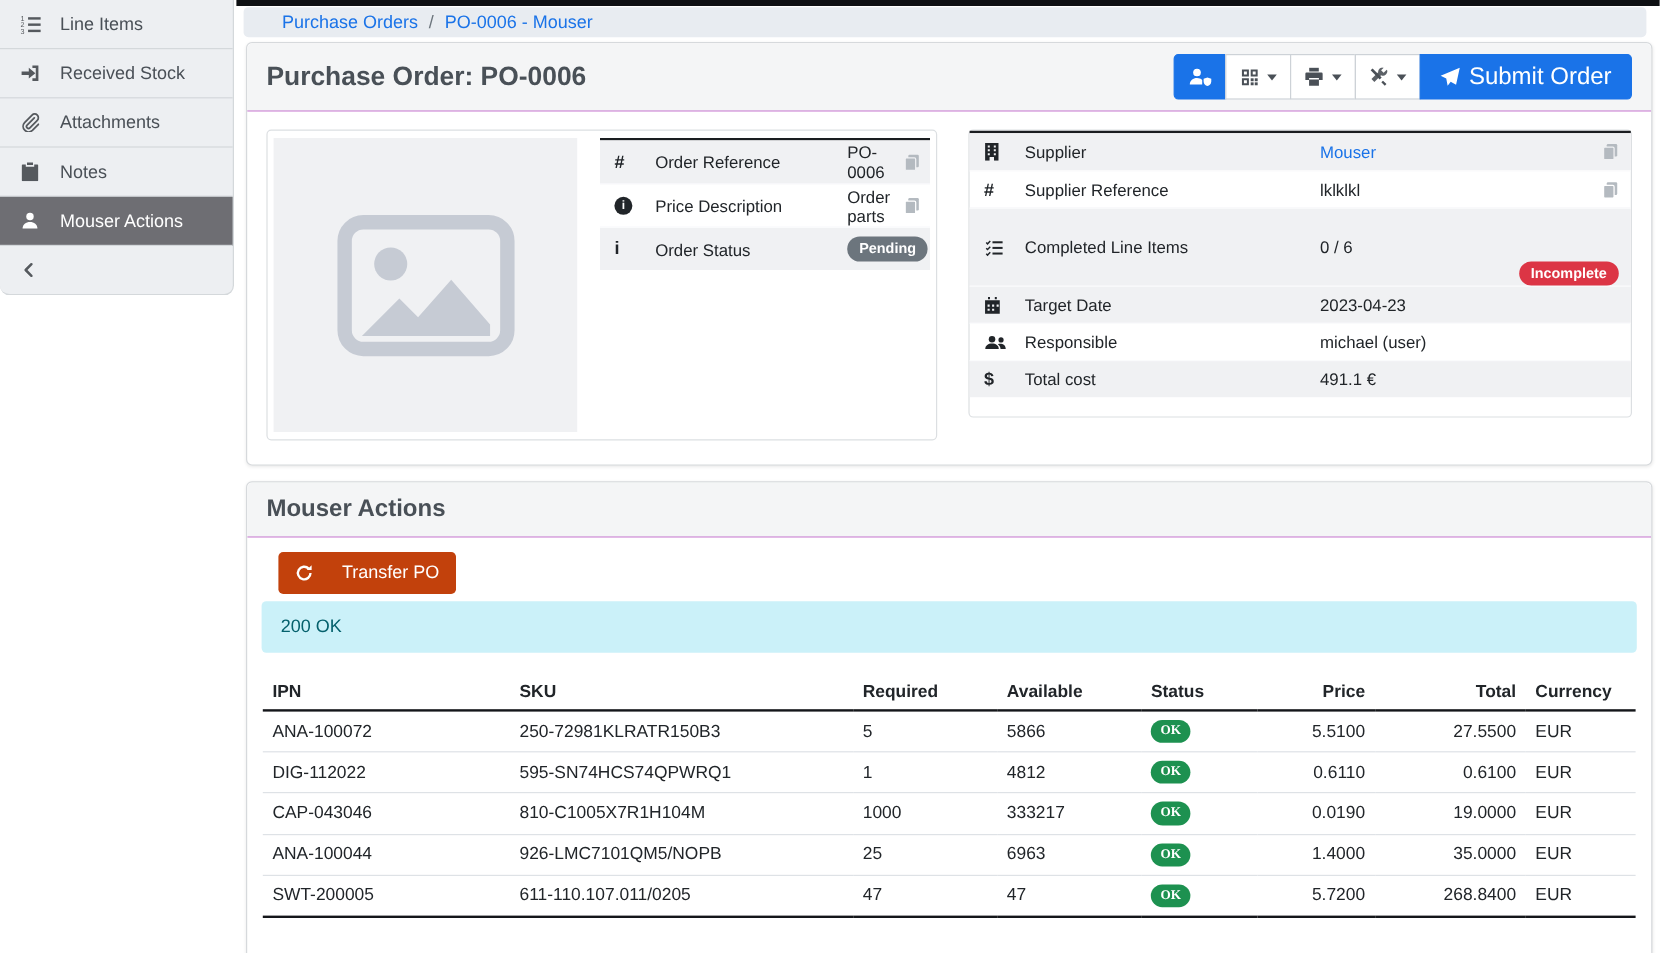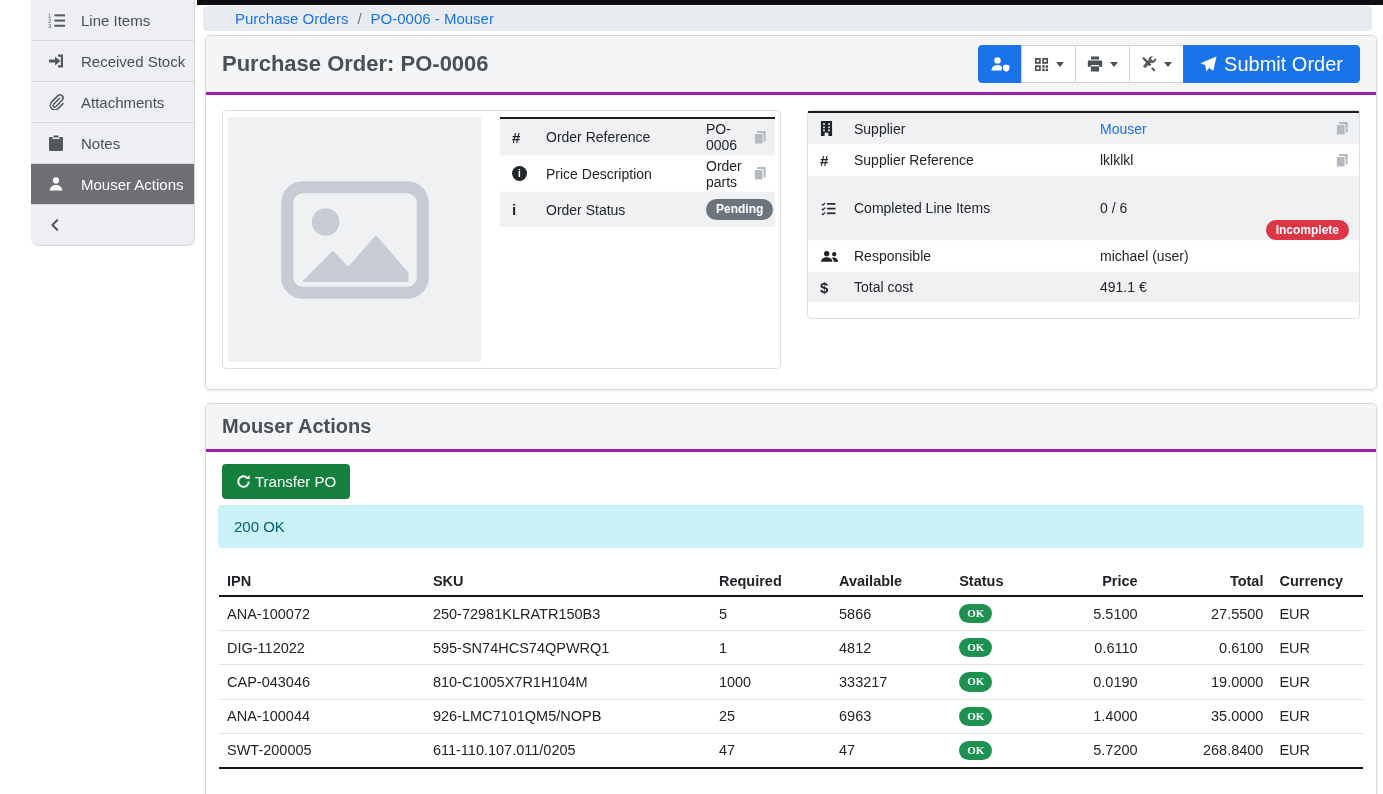--- a/index.html
+++ b/index.html
@@ -2,38 +2,38 @@
 <html><head>
 <meta charset="utf-8">
 <style>
   * { box-sizing: border-box; margin: 0; padding: 0; }
   html,body { width:1383px; height:794px; overflow:hidden; }
   body { font-family:"Liberation Sans", sans-serif; background:#ffffff; color:#212529; }
 
   
   .sidebar { position:absolute; left:0; top:0; width:195px; }
   .menu { background:#edeff2; border:1px solid #d4d8db; border-top:none; border-left:none;
-          border-radius:0 0 8px 8px; overflow:hidden;margin-left:31px; }
+          border-radius:0 0 8px 8px; overflow:hidden; }
   .menu-item { height:41px; display:flex; align-items:center; gap:15px; padding-left:15px;
                font-size:15px; color:#4a5057; border-bottom:1px solid #d4d8db; cursor:pointer; }
   .menu-item .micon { width:20px; display:flex; justify-content:center; color:#55595e; }
   .menu-item.active { background:#6e6e73; color:#ffffff; }
   .menu-item.active .micon { color:#ffffff; }
   .menu-collapse { height:40px; display:flex; align-items:center; padding-left:17px; color:#55595e; cursor:pointer; }
 
   
   .content { position:absolute; left:195px; top:0; width:1188px; height:794px; }
   .top-strip { height:5px; background:#0e1013; margin-left:2px; }
   .breadcrumb { margin:1px 11px 0 8px; height:25px; background:#e8ecf1; border-radius:4px;
                 display:flex; align-items:center; padding-left:32px; gap:9px; font-size:15px; color:#6c757d; }
   .breadcrumb a { color:#1a73e8; text-decoration:none; cursor:pointer; }
 
   .panel { margin:4px 6px 0 10px; background:#fff; border:1px solid #d6d9dc; border-radius:5px;
            box-shadow:0 1px 3px rgba(0,0,0,.09); }
-  .panel-header { background:#f4f5f6; border-bottom:3px solid #a21caf; border-radius:5px 5px 0 0;
+  .panel-header { background:#f4f5f6; border-bottom:1px solid #a21caf; border-radius:5px 5px 0 0;
                   padding:9px 16px; display:flex; align-items:center; justify-content:space-between; }
   .panel-title { font-size:22px; font-weight:700; color:#495057; }
 
   
   .toolbar { display:flex; height:38px; }
   .tbtn { display:flex; align-items:center; justify-content:center; gap:7px; border:1px solid #cdd2d7;
           background:#fff; color:#4a5057; cursor:pointer; margin-left:-1px; font-size:20px; }
   .tbtn.blue { background:#1a73e8; border-color:#1a73e8; color:#fff; }
   .tbtn.first { border-radius:4px 0 0 4px; width:44px; margin-left:0; }
   .tbtn.mid { width:55px; }
@@ -71,22 +71,22 @@
 
   .copy-icon { color:#b4bac0; cursor:pointer; display:flex; }
   .info-circle { width:15px; height:15px; border-radius:50%; background:#212529; color:#fff; font-size:10px;
                  font-weight:700; display:flex; align-items:center; justify-content:center; font-style:normal; }
 
   
   .panel-actions { margin-top:13px; height:420px; overflow:hidden; }
   .panel-actions .panel-header { padding:11px 16px; }
   .panel-actions .panel-title { font-size:20px; }
   .actions-body { padding:12px; }
-  .btn-dark { background:#15803d; color:#fff; border:none; border-radius:4px; padding:9px 14px;
-              font-size:15px; display:inline-flex; align-items:center; gap:4px; cursor:pointer; margin-left:4px; }
+  .btn-dark { background:#c2410c; color:#fff; border:none; border-radius:4px; padding:9px 14px;
+              font-size:15px; display:inline-flex; align-items:center; gap:24px; cursor:pointer; margin-left:14px; }
   .alert-info { margin-top:6px; background:#cbf1f9; color:#05616d; border-radius:4px;
                 padding:13px 16px; font-size:15px; }
 
   table.ptable { width:calc(100% - 2px); margin:19px 1px 0 1px; border-collapse:collapse; font-size:14.5px; }
   .ptable th { text-align:left; font-weight:700; padding:6px 8px; border-bottom:2px solid #14161a; }
   .ptable td { padding:7px 8px; border-bottom:1px solid #dee2e6; }
   .ptable tbody tr:last-child td { border-bottom:2px solid #14161a; }
   .ptable .num-r { text-align:right; }
   svg { display:block; }
 </style>
@@ -301,20 +301,30 @@
                   <rect x="7" y="2.2" width="9" height="1.8"></rect>
                   <rect x="7" y="7.2" width="9" height="1.8"></rect>
                   <rect x="7" y="12.2" width="9" height="1.8"></rect>
                 </svg>
             </span>
             <span class="dlabel">Completed Line Items</span>
             <span class="dvalue">0 / 6</span>
             <span class="trail">
                 <span class="badge badge-danger">Incomplete</span>
               </span>
+          </div>
+          <div class="drow gray">
+            <span class="dicon">
+              <svg width="14" height="15" viewBox="0 0 16 16" fill="currentColor">
+                  <path d="M3.8 0h1.9v2.2H3.8zM10.3 0h1.9v2.2h-1.9z"></path>
+                  <path fill-rule="evenodd" d="M1 3.2h14V16H1zm2.4 4h2v2h-2zm4.3 0h2v2h-2zm4.3 0h2v2h-2zm-8.6 4h2v2h-2zm4.3 0h2v2h-2z"></path>
+                </svg>
+            </span>
+            <span class="dlabel">Target Date</span>
+            <span class="dvalue">2023-04-23</span>
           </div>
           <div class="drow">
             <span class="dicon">
               <svg width="19" height="15" viewBox="0 0 20 16" fill="currentColor">
                   <circle cx="7" cy="5" r="2.9"></circle>
                   <path d="M1 13.6c0-2.9 2.7-4.7 6-4.7s6 1.8 6 4.7z"></path>
                   <circle cx="15" cy="5.6" r="2.3"></circle>
                   <path d="M14.2 9.1c2.9 0 5 1.7 5 4.5h-4.6c-.2-1.8-1-3.3-2.4-4.2.6-.2 1.3-.3 2-.3z"></path>
                 </svg>
             </span>

